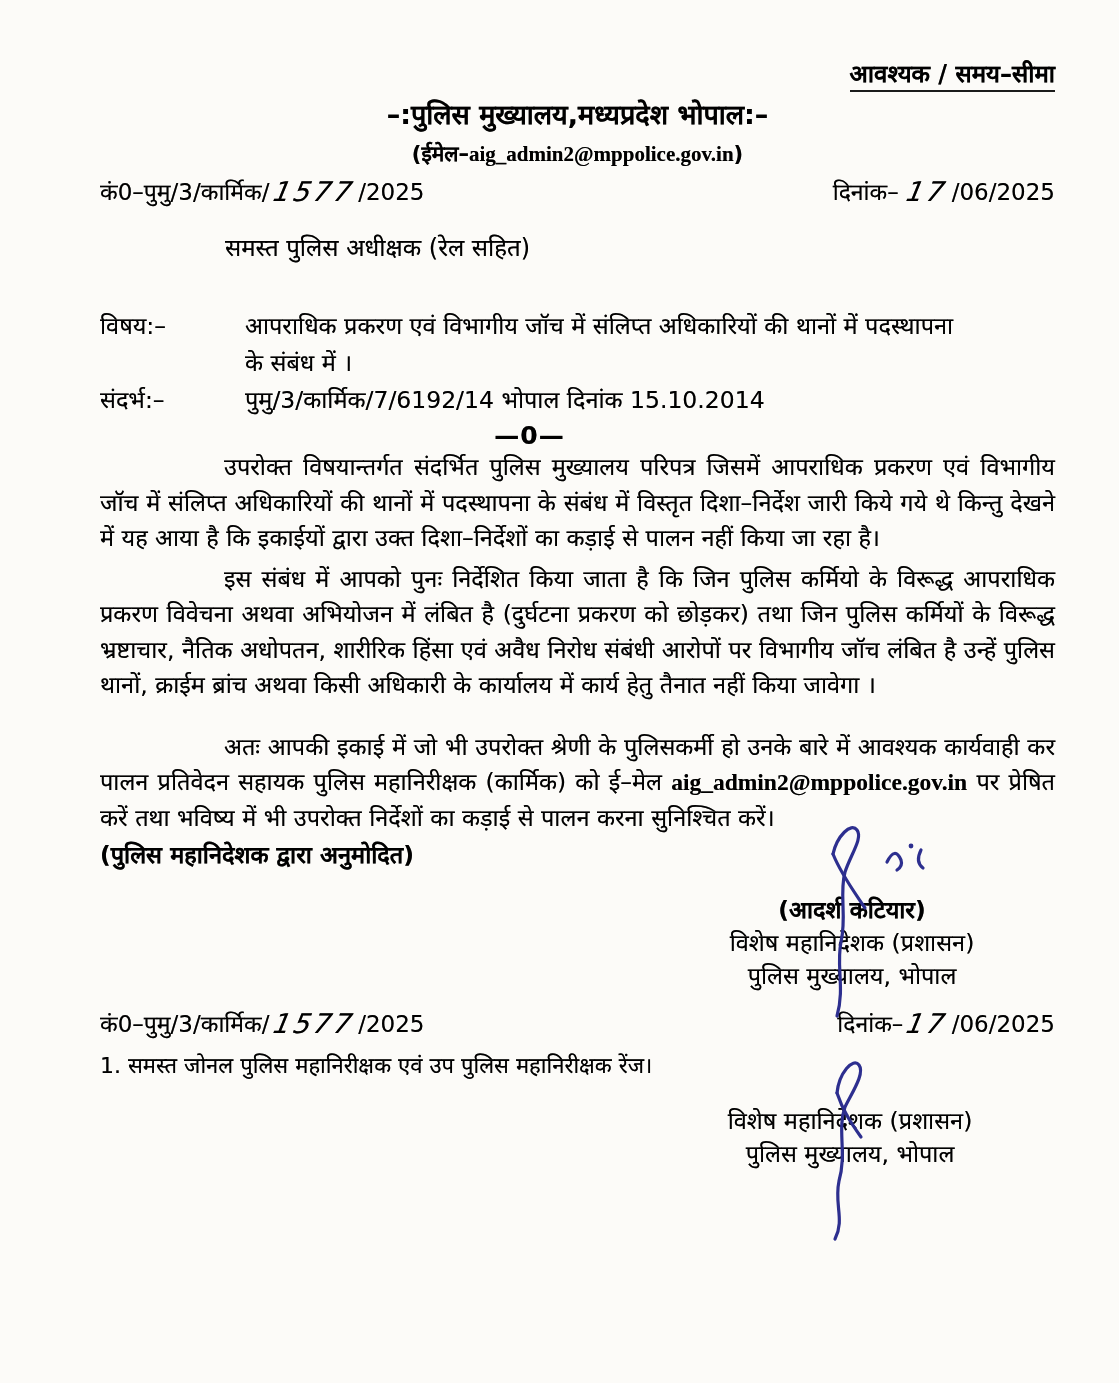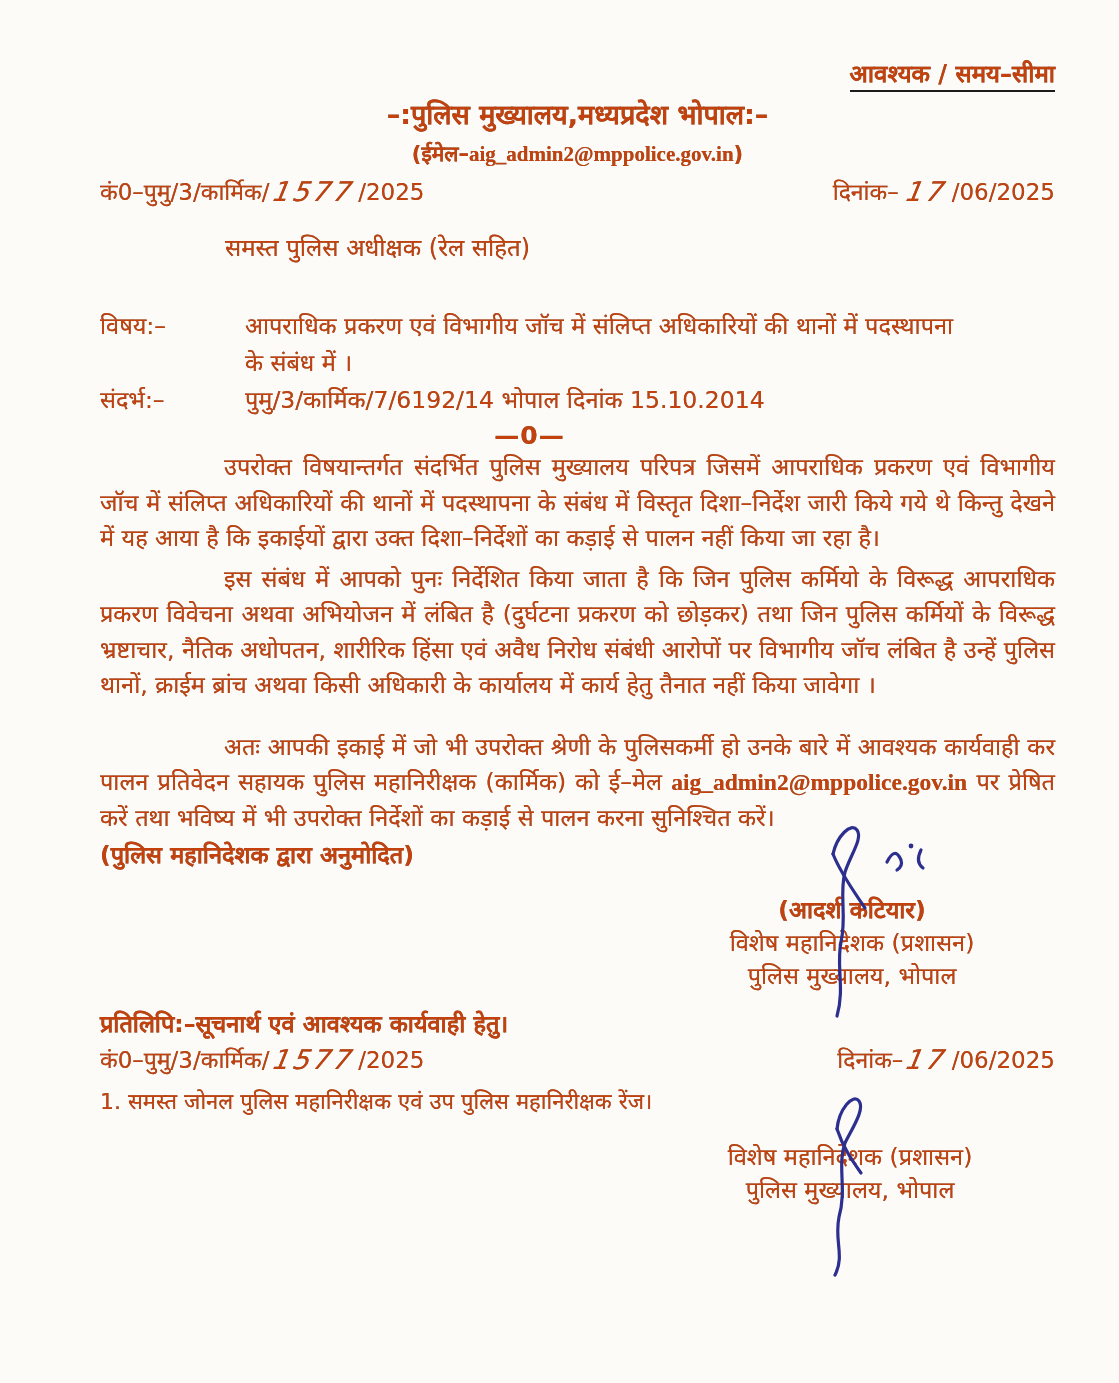--- a/index.html
+++ b/index.html
@@ -4,21 +4,21 @@
 <style>
   html,body{margin:0;padding:0;background:#d8d8d8;}
   .page{
     position:relative;
     width:1119px;height:1383px;
     margin:0 auto;
     background:#fcfbf8;
     box-sizing:border-box;
     padding:56px 64px 24px 100px;
     font-family:"DejaVu Sans", sans-serif;
-    color:#c2410c;
+    color:#000000;
     overflow:hidden;
     text-shadow:0 0 .5px rgba(20,20,20,.55);
   }
   .classification{text-align:right;font-size:24px;font-weight:bold;}
   .classification span{border-bottom:2.5px solid #1b1b1b;padding-bottom:2px;}
   .title{text-align:center;font-size:27px;font-weight:bold;margin-top:6px;}
   .email-line{text-align:center;font-size:21px;font-weight:bold;margin-top:7px;}
   .latin{font-family:"Liberation Serif", serif;font-weight:bold;}
   .ref-row{display:flex;justify-content:space-between;align-items:baseline;font-size:23px;margin-top:8px;}
   .hw{
@@ -112,21 +112,20 @@
         <path d="M126,30 q-6,12 2,18"></path>
       </g>
       <circle cx="116" cy="26" r="2.4" fill="#2d2f8f"></circle>
     </svg>
     <div class="sig-name">(आदर्श कटियार)</div>
     <div>विशेष महानिदेशक (प्रशासन)</div>
     <div>पुलिस मुख्यालय, भोपाल</div>
   </div>
 
   <div class="copy-section">
-    <div class="copy-line">प्रतिलिपि:–सूचनार्थ एवं आवश्यक कार्यवाही हेतु।</div>
     <div class="ref-row" style="margin-top:4px;">
       <div><span>कं0–पुमु/3/कार्मिक/</span><span class="hw">1577</span><span>/2025</span></div>
       <div><span>दिनांक–</span><span class="hw">17</span><span>/06/2025</span></div>
     </div>
     <div class="copy-item">1. समस्त जोनल पुलिस महानिरीक्षक एवं उप पुलिस महानिरीक्षक रेंज।</div>
   </div>
 
   <div class="sig-block two">
     <svg class="sig-ink two" width="140" height="190" viewBox="0 0 140 190">
       <g fill="none" stroke="#2d2f8f" stroke-width="3.2" stroke-linecap="round">

